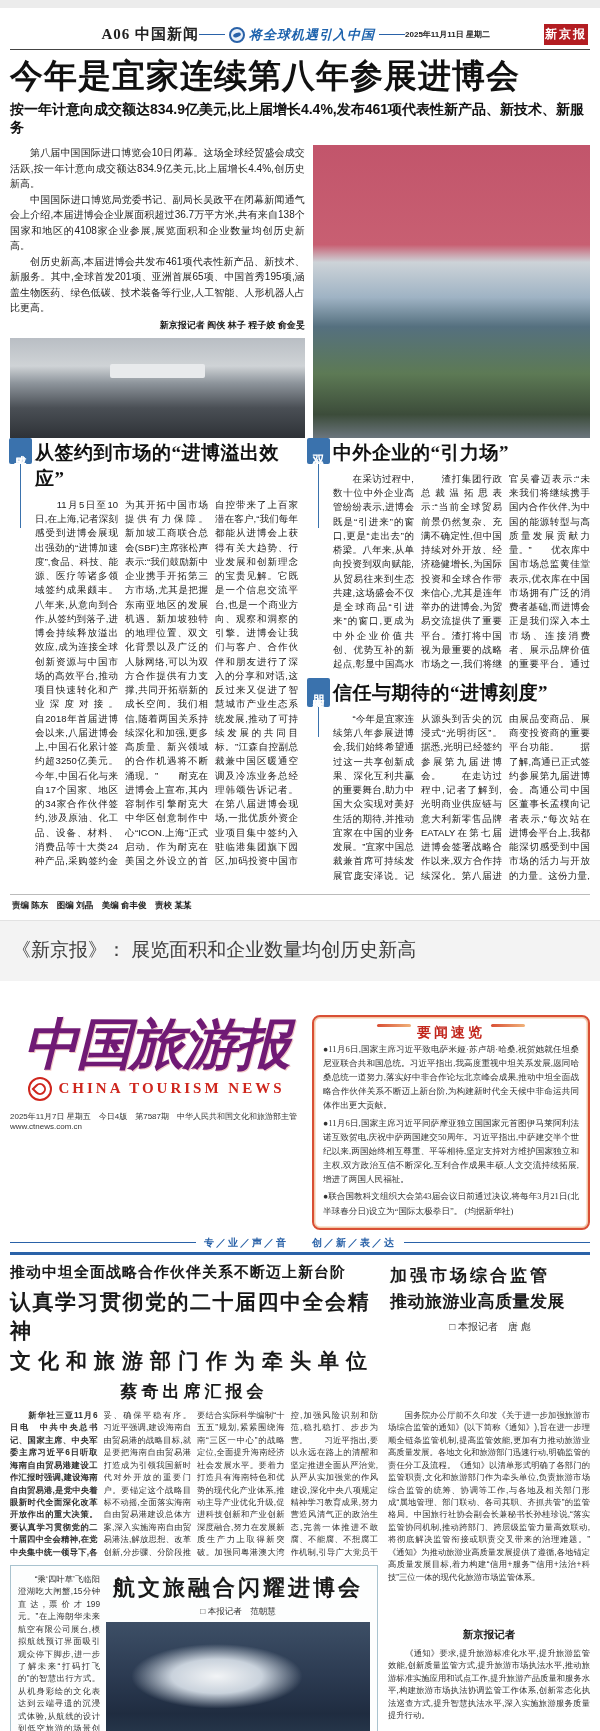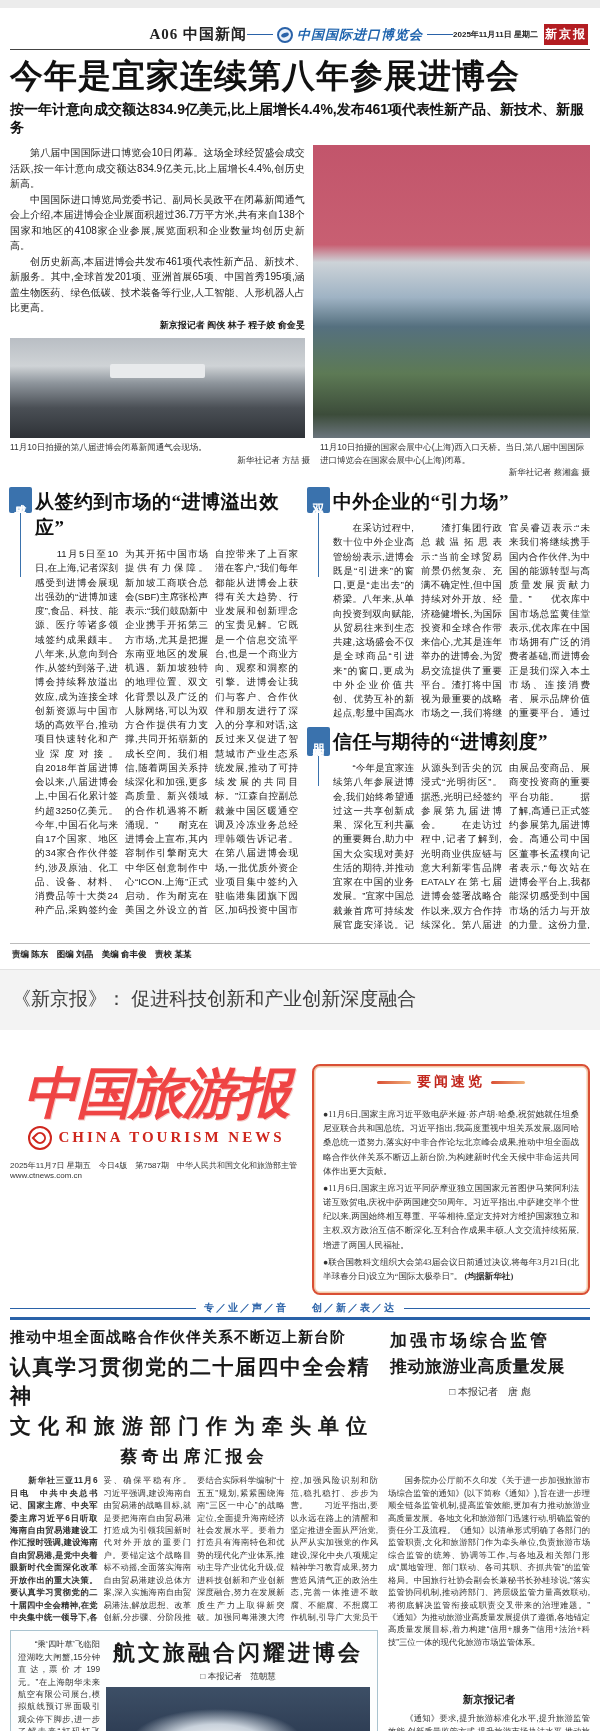--- a/index.html
+++ b/index.html
@@ -54,32 +54,32 @@
   .secB .cols { height:198px; }
   .secC .cols { height:168px; }
   .p1-footer { border-top:1px solid #bbb; margin-top:6px; padding:5px 2px 2px; font-size:8.5px; font-weight:bold; color:#222; }
 
   .caption-band { background:#f3f3f3; border-top:1px solid #e2e2e2; padding:16px 12px 18px; font-size:19px; color:#3c3c3c; }
   .gap { height:16px; background:#fff; }
 
   
   .p2-masthead { display:flex; gap:10px; padding-top:8px; }
   .p2-mast-left { width:292px; text-align:center; }
-  .p2-title { font-family:"DejaVu Serif","Liberation Serif",serif; font-style:italic; font-weight:bold; font-size:55px; color:#ef4444; letter-spacing:-2px; line-height:1.05; text-shadow:1px 1px 0 rgba(207,38,29,.25); }
+  .p2-title { font-family:"DejaVu Serif","Liberation Serif",serif; font-style:italic; font-weight:bold; font-size:55px; color:#701a75; letter-spacing:-2px; line-height:1.05; text-shadow:1px 1px 0 rgba(207,38,29,.25); }
   .p2-eng { display:flex; align-items:center; justify-content:center; gap:7px; margin-top:4px; }
   .phoenix { width:24px; height:24px; border:2px solid #cf261d; border-radius:50%; position:relative; }
   .phoenix::after { content:""; position:absolute; inset:4px; border:2px solid #cf261d; border-radius:50% 50% 50% 0; transform:rotate(45deg); }
   .p2-eng-text { font-family:"Liberation Serif",serif; font-weight:bold; font-size:15px; letter-spacing:3px; color:#cf261d; }
   .p2-dateline { font-size:8px; color:#333; margin-top:10px; text-align:left; }
   .brief-box { flex:1; border:2px solid #d94f35; border-radius:8px; box-shadow:inset 0 0 0 1.5px #f2c9a8; padding:7px 9px; }
-  .brief-title { display:flex; align-items:center; justify-content:center; gap:6px; margin-bottom:16px; }
+  .brief-title { display:flex; align-items:flex-start; justify-content:center; gap:6px; margin-bottom:0; }
   .brief-title-text { color:#c2271d; font-family:"Liberation Serif",serif; font-weight:bold; font-size:14px; letter-spacing:3px; }
   .brief-deco { width:34px; height:3px; background:linear-gradient(90deg,#d94f35,#f0b27a); border-radius:2px; }
   .brief-item { font-family:"Liberation Serif",serif; font-size:8.6px; line-height:1.65; text-align:justify; color:#333; margin-bottom:3px; }
-  .brief-credit { text-align:right; font-weight:bold; }
+  .brief-credit { text-align:right; font-weight:normal; }
   .p2-slogan-row { display:flex; align-items:center; gap:8px; margin:6px 0 0; }
   .p2-slogan-line { flex:1; height:1px; background:#2a62a8; }
   .p2-slogan { color:#2a62a8; font-size:10px; font-weight:bold; letter-spacing:2px; }
   .p2-blue-rule { height:3px; background:#2a62a8; margin:2px 0 8px; }
 
   .p2-heads { display:flex; gap:12px; }
   .p2-heads-left { width:368px; }
   .p2-kicker { font-size:15px; font-weight:bold; letter-spacing:1px; margin-bottom:5px; }
   .p2-h1 { font-size:21px; font-weight:bold; letter-spacing:1.5px; line-height:1.4; }
   .p2-h2 { font-size:21px; font-weight:bold; letter-spacing:7px; line-height:1.4; }
@@ -112,24 +112,24 @@
 <body>
 
 <div class="topbar"></div>
 
 <div class="page">
   <div class="p1-header">
     <span class="p1-pagelabel">A06 中国新闻</span>
     <span class="ciie-badge">
       <span class="ciie-dash"></span>
       <span class="ciie-logo"></span>
-      <span class="ciie-text">中国国际进口博览会</span>
+      <span class="ciie-text">将全球机遇引入中国</span>
       <span class="ciie-dash"></span>
     </span>
-    <span style="display:flex;align-items:center;">
+    <span style="display:flex;align-items:center;gap:48px;">
       <span class="p1-date">2025年11月11日 星期二</span>
       <span class="p1-brand">新京报</span>
     </span>
   </div>
   <div class="p1-rule"></div>
 
   <div class="p1-headline serif">今年是宜家连续第八年参展进博会</div>
   <div class="p1-subhead">按一年计意向成交额达834.9亿美元,比上届增长4.4%,发布461项代表性新产品、新技术、新服务</div>
 
   <div class="p1-lead-row">
@@ -140,30 +140,20 @@
         <p>创历史新高,本届进博会共发布461项代表性新产品、新技术、新服务。其中,全球首发201项、亚洲首展65项、中国首秀195项,涵盖生物医药、绿色低碳、技术装备等行业,人工智能、人形机器人占比更高。</p>
       </div>
       <div class="p1-byline">新京报记者 阎侠 林子 程子姣 俞金旻</div>
       <div class="photo photo-press"></div>
     </div>
     <div class="p1-photos-right">
       <div class="photo photo-flags"></div>
     </div>
   </div>
 
-  <div class="caption-row">
-    <div class="caption cap-left">
-      <div>11月10日拍摄的第八届进博会闭幕新闻通气会现场。</div>
-      <div class="credit">新华社记者 方喆 摄</div>
-    </div>
-    <div class="caption cap-right">
-      <span>11月10日拍摄的国家会展中心(上海)西入口天桥。当日,第八届中国国际进口博览会在国家会展中心(上海)闭幕。</span>
-      <div class="credit">新华社记者 蔡湘鑫 摄</div>
-    </div>
-  </div>
 
   <div class="p1-sections">
 
     <div class="p1-sec-left">
       <div class="section secA">
         <div class="vrail">
           <span class="vlabel">成果落地</span>
           <span class="vline"></span>
         </div>
         <div class="sec-body">
@@ -209,21 +199,21 @@
             <div class="col">由展品变商品、展商变投资商的重要平台功能。　　据了解,高通已正式签约参展第九届进博会。高通公司中国区董事长孟樸向记者表示,“每次站在进博会平台上,我都能深切感受到中国市场的活力与开放的力量。这份力量,既来自专业观众与大众对我们端侧AI应用、AI眼镜、机器人、智能网联汽车等创新成果的关注与认可,更源于中国产业伙伴的‘中国速度’。”</div>
           </div>
         </div>
       </div>
     </div>
   </div>
 
   <div class="p1-footer">责编 陈东　图编 刘晶　美编 俞丰俊　责校 某某</div>
 </div>
 
-<div class="caption-band">《新京报》： 促进科技创新和产业创新深度融合</div>
+<div class="caption-band">《新京报》： 展览面积和企业数量均创历史新高</div>
 <div class="gap"></div>
 
 <div class="page">
   <div class="p2-masthead">
     <div class="p2-mast-left">
       <div class="p2-title">中国旅游报</div>
       <div class="p2-eng">
         <span class="phoenix"></span>
         <span class="p2-eng-text">CHINA  TOURISM  NEWS</span>
       </div>

